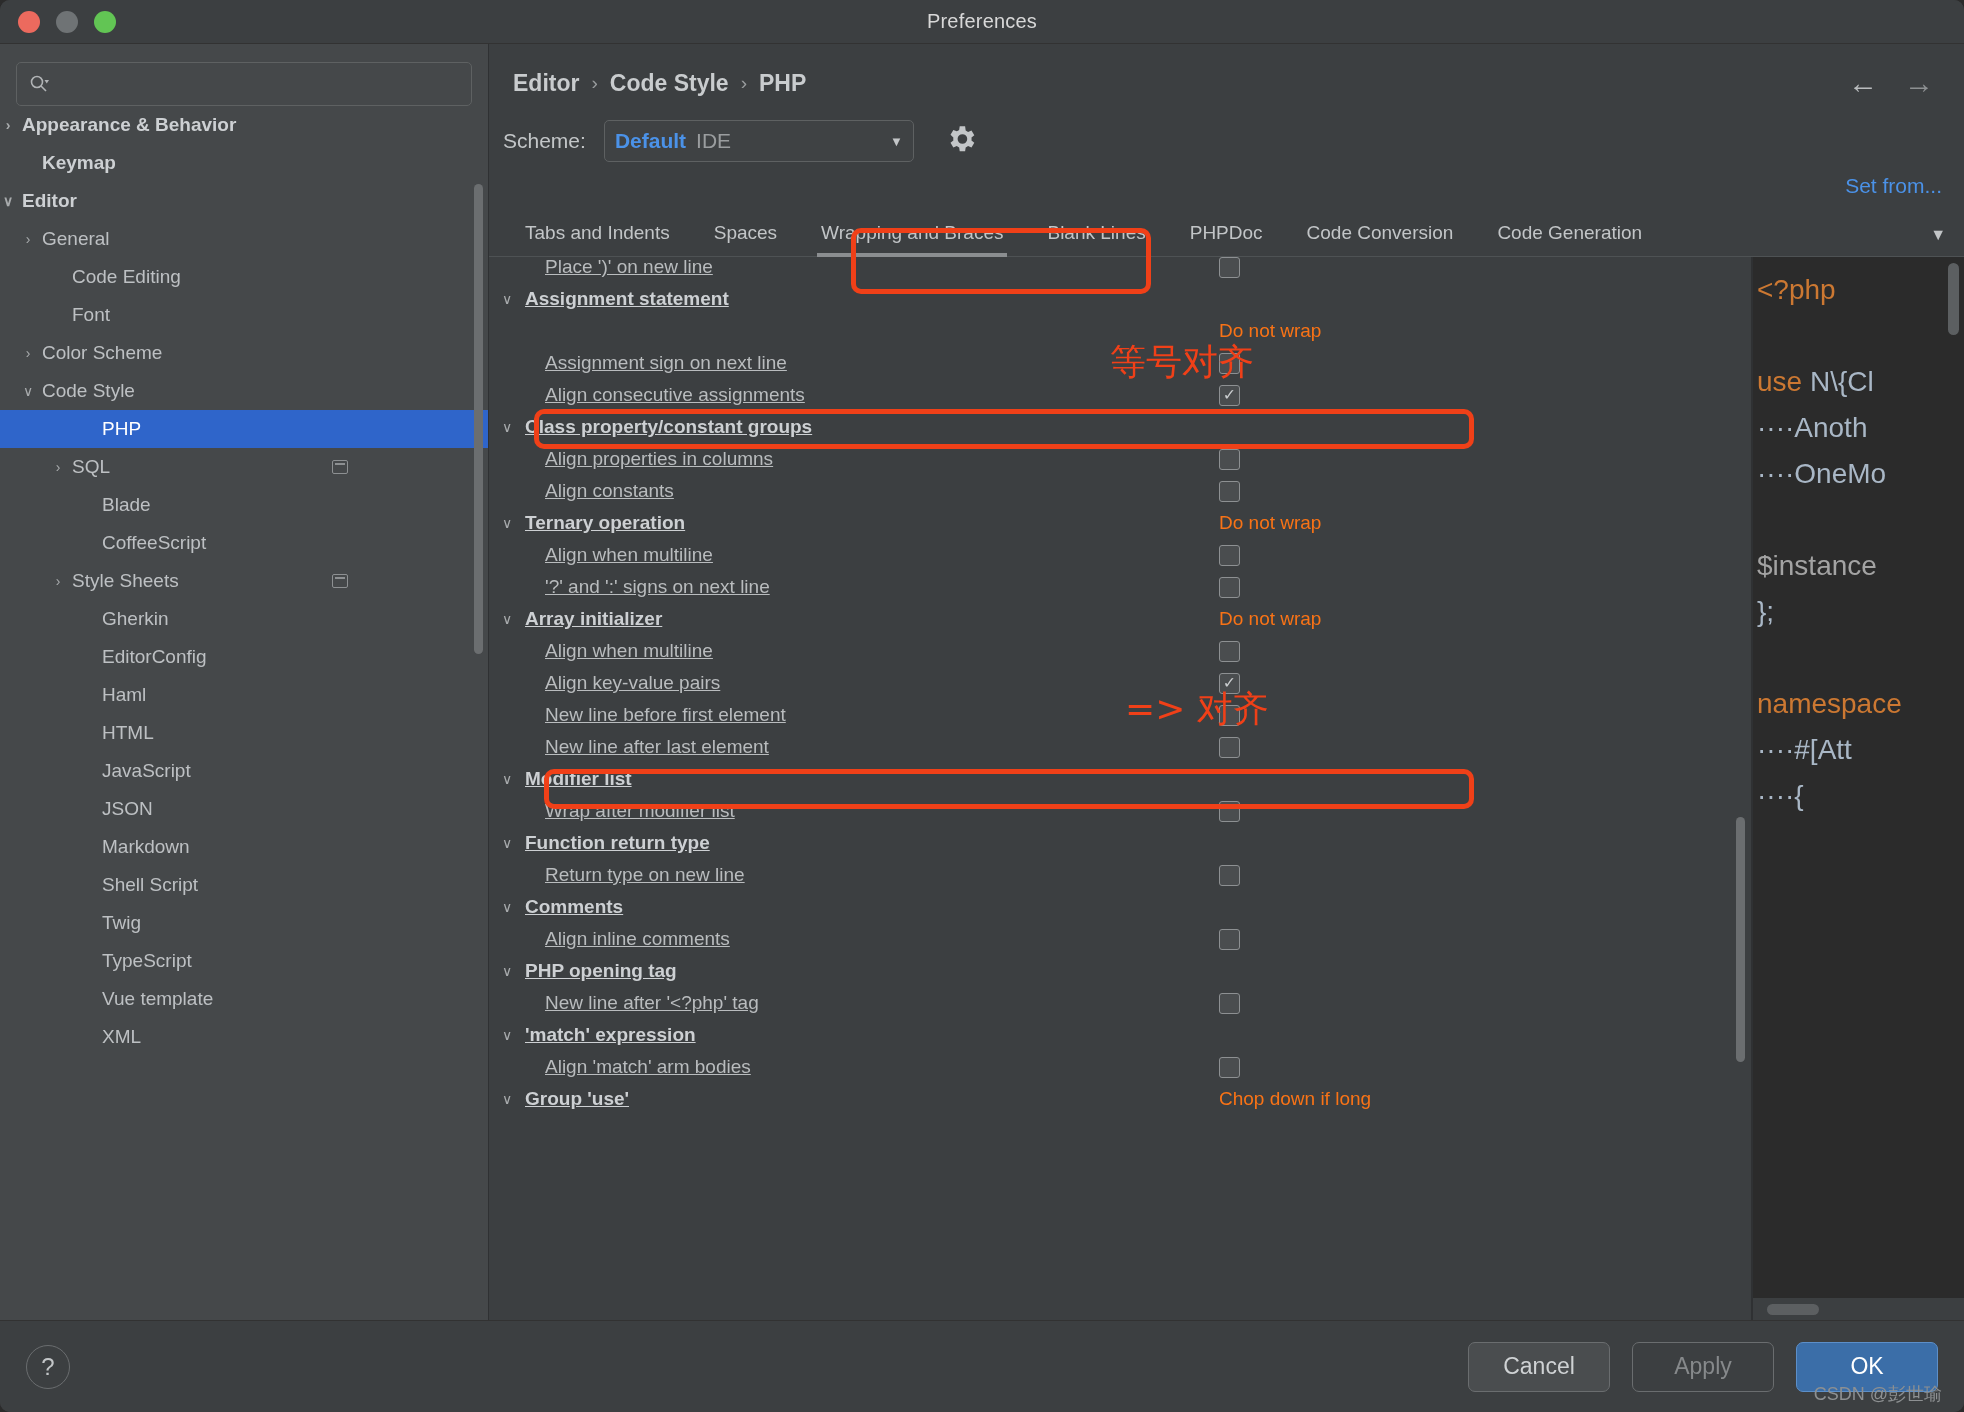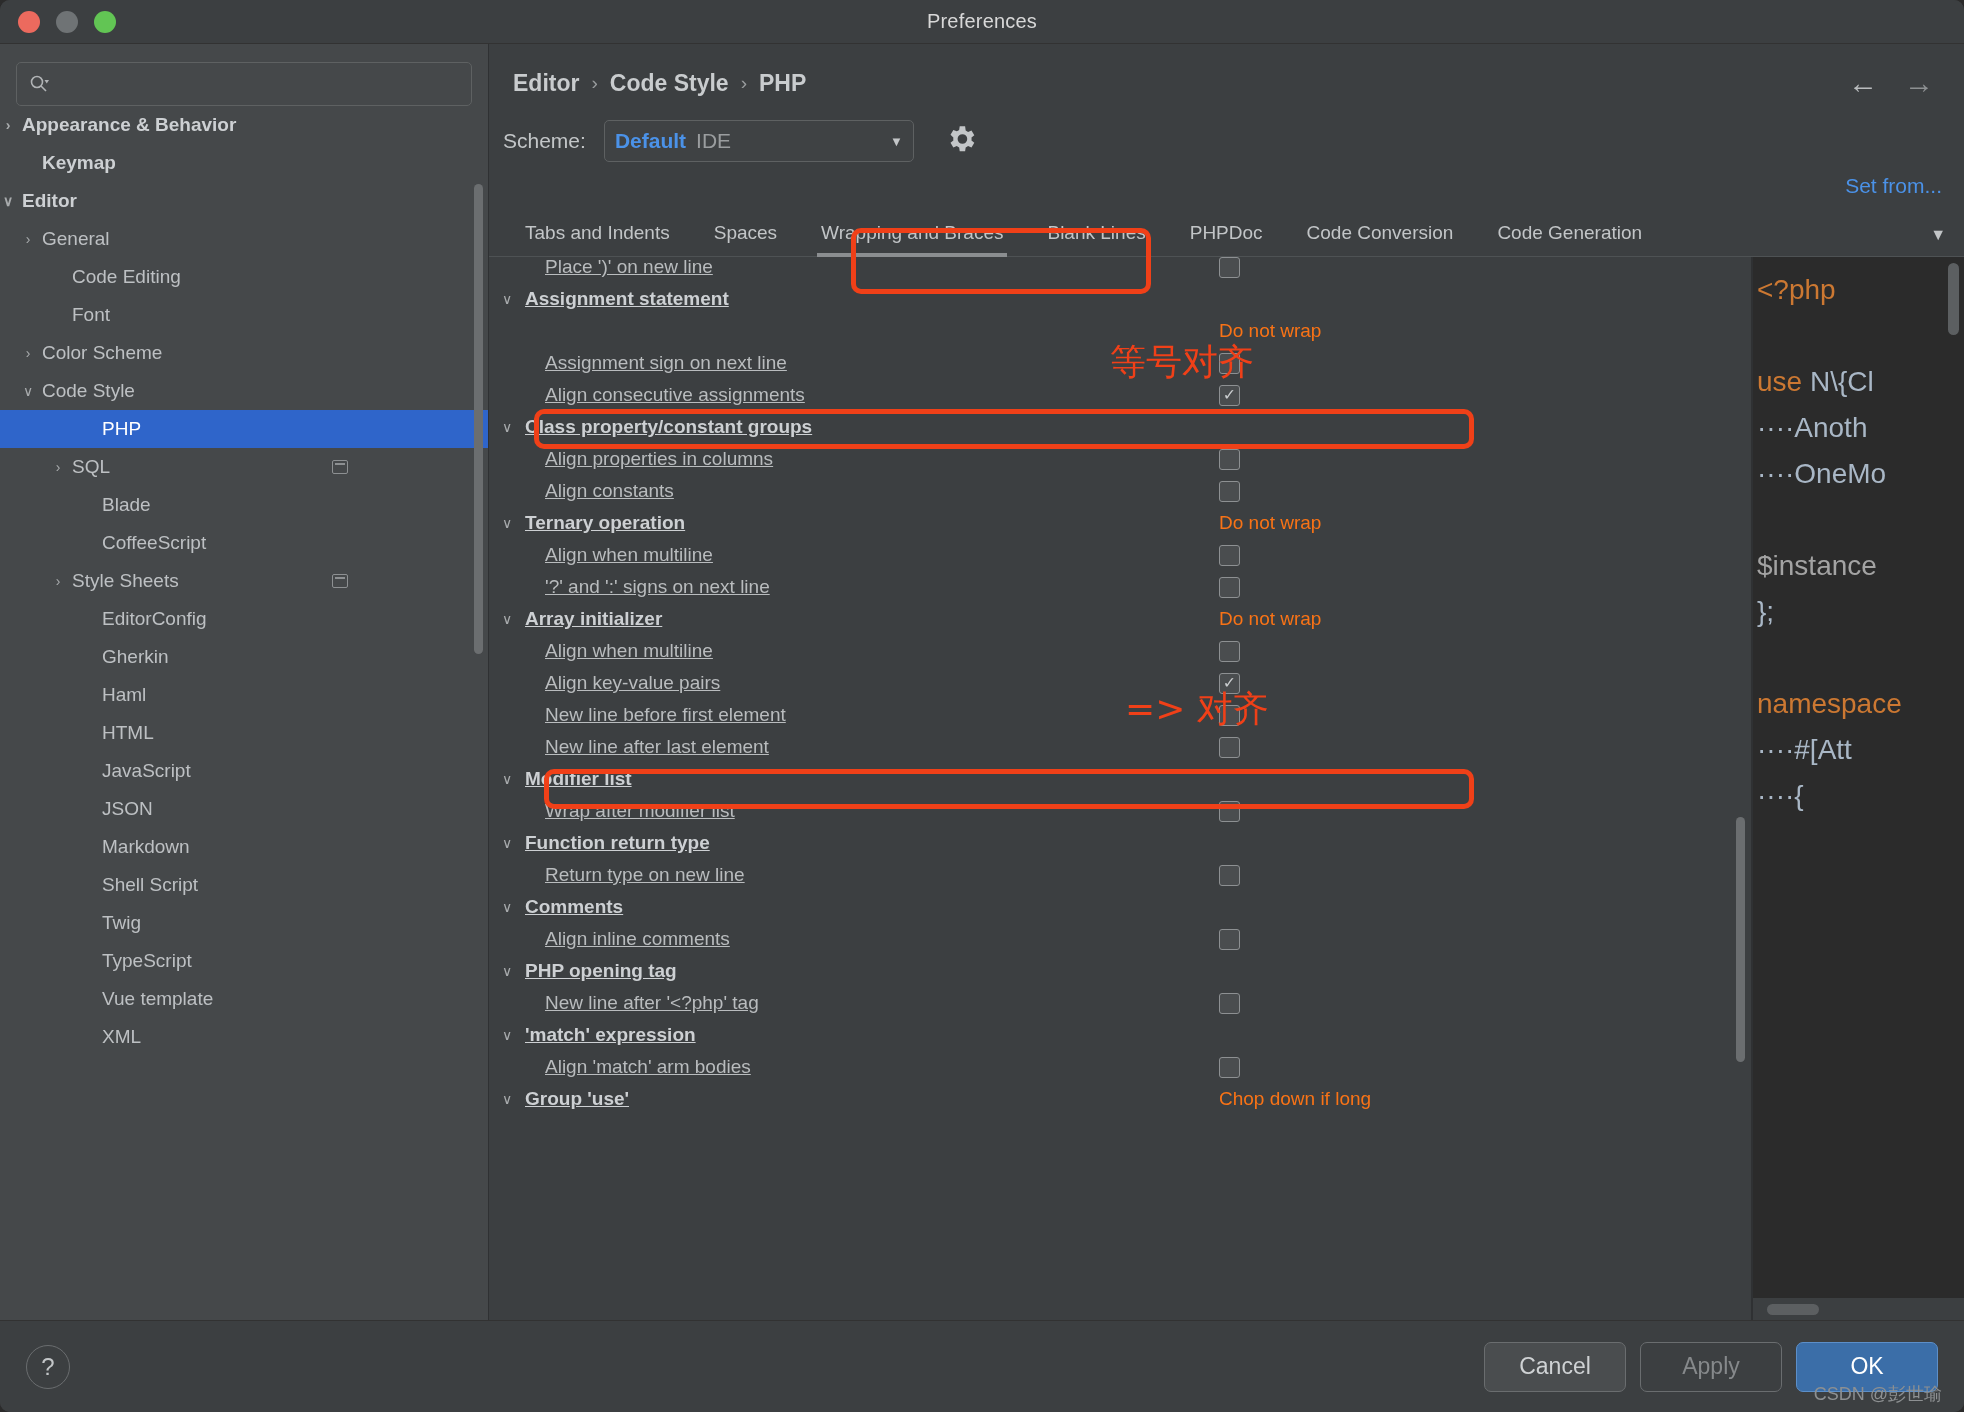--- a/index.html
+++ b/index.html
@@ -186,21 +186,21 @@
   .footer {
     height: 92px; flex: none; background: #3c3f41;
     border-top: 1px solid #323232; display: flex; align-items: center;
     padding: 0 26px; position: relative;
   }
   .help-btn {
     width: 44px; height: 44px; border-radius: 50%; border: 1px solid #6a6d6f;
     display: flex; align-items: center; justify-content: center;
     font-size: 24px; color: #c3c6c8;
   }
-  .btns { margin-left: auto; display: flex; gap: 14px; align-items: flex-start; padding-left: 29px; }
+  .btns { margin-left: auto; display: flex; gap: 22px; align-items: flex-start; padding-left: 29px; }
   .btn {
     min-width: 142px; height: 50px; border-radius: 7px; border: 1px solid #6a6d6f;
     display: flex; align-items: center; justify-content: center;
     font-size: 23px; color: #cfd2d4; background: #4a4d4f;
   }
   .btn.apply { background: #3c3f41; color: #86898b; }
   .btn.ok { background: #3b6ea8; border-color: #5c8fc9; color: #ffffff; }
   .watermark {
     position: absolute; right: 22px; bottom: 6px;
     font-size: 18px; color: #8d9092;
@@ -293,25 +293,25 @@
               <span class="arrow" style="margin-left: 78px;"></span>
               <span>CoffeeScript</span>
             </div>
             <div class="tree-item">
               <span class="arrow" style="margin-left: 48px;">›</span>
               <span>Style Sheets</span>
               <span class="badge"></span>
             </div>
             <div class="tree-item">
               <span class="arrow" style="margin-left: 78px;"></span>
+              <span>Gherkin</span>
+            </div>
+            <div class="tree-item">
+              <span class="arrow" style="margin-left: 78px;"></span>
               <span>EditorConfig</span>
-            </div>
-            <div class="tree-item">
-              <span class="arrow" style="margin-left: 78px;"></span>
-              <span>Gherkin</span>
             </div>
             <div class="tree-item">
               <span class="arrow" style="margin-left: 78px;"></span>
               <span>Haml</span>
             </div>
             <div class="tree-item">
               <span class="arrow" style="margin-left: 78px;"></span>
               <span>HTML</span>
             </div>
             <div class="tree-item">

